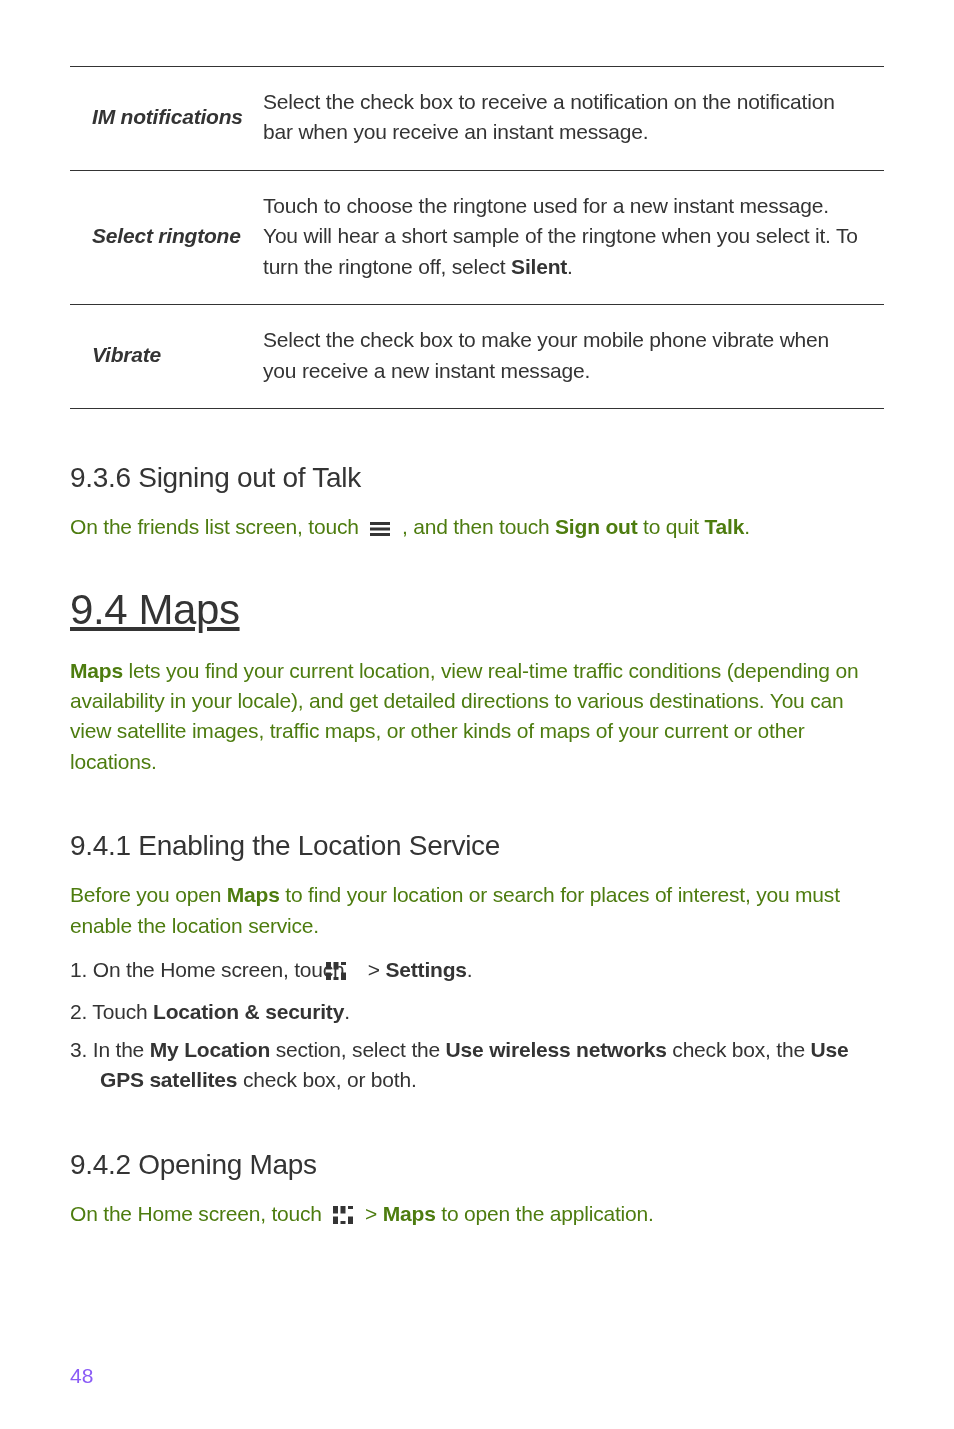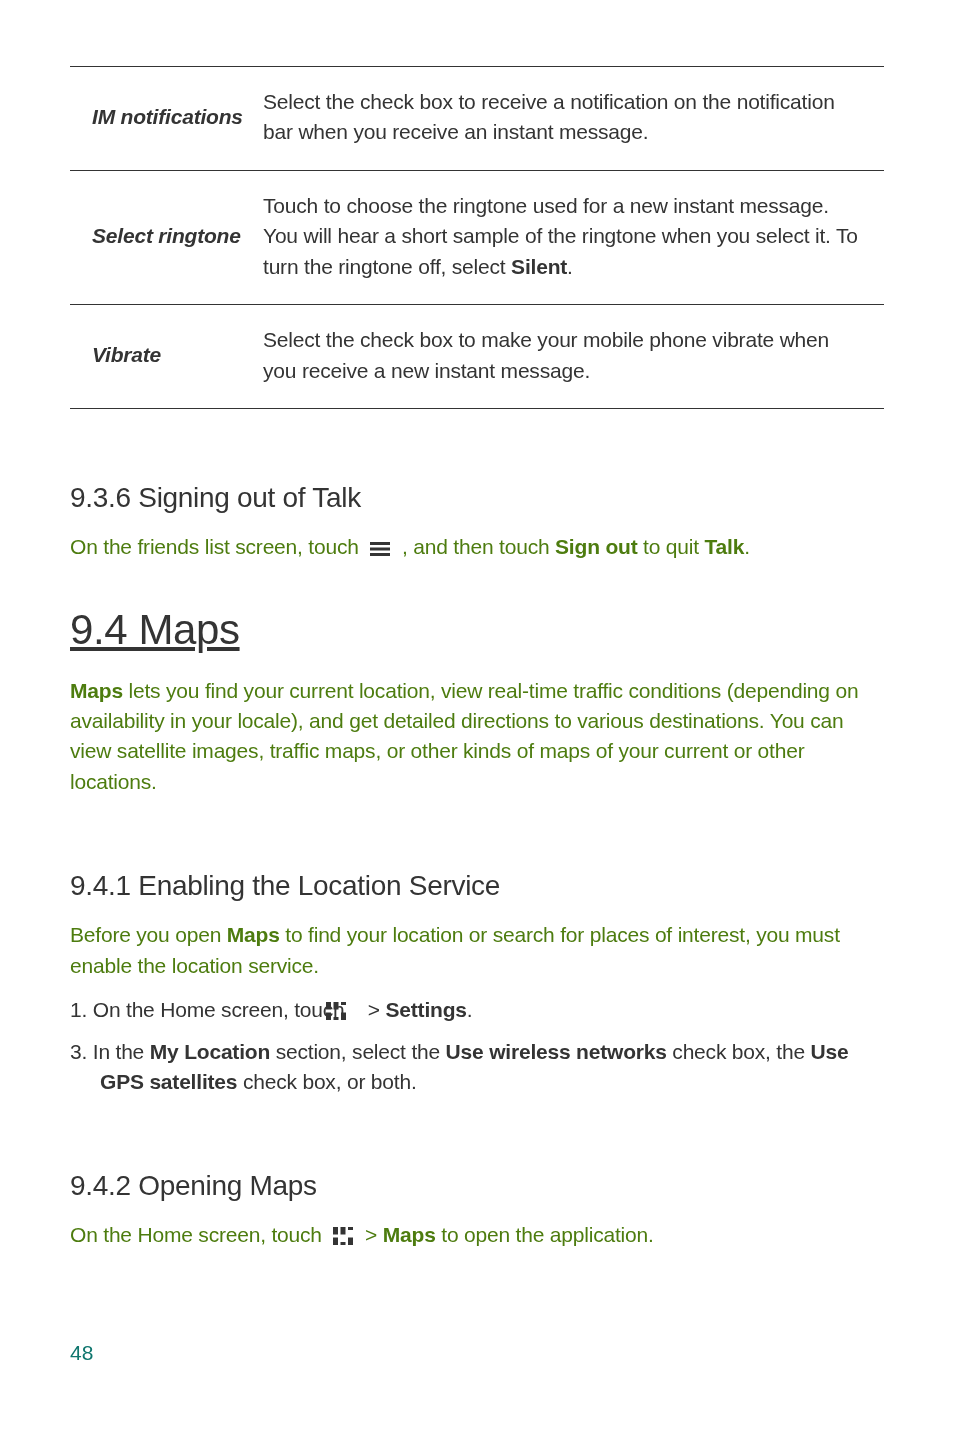--- a/index.html
+++ b/index.html
@@ -34,21 +34,21 @@
     padding-right: 8px;
     font-style: italic;
   }
   table.settings td.desc { padding-right: 18px; }
 
   h2.sec {
     font-size: 28px;
     font-weight: normal;
     letter-spacing: -0.3px;
     color: #343434;
-    margin-top: 73px;
+    margin-top: 53px;
     margin-bottom: 18px;
   }
   p.body, li.body {
     font-size: 21px;
     line-height: 1.45;
     letter-spacing: -0.2px;
     color: #4d7c0f;
   }
   p.body { margin-bottom: 0; }
   p.para1 { margin-top: 4px; }
@@ -76,23 +76,23 @@
     letter-spacing: -0.2px;
     color: #343434;
     margin-bottom: 8px;
     padding-left: 30px;
     text-indent: -30px;
   }
 
   .page-num {
     position: absolute;
     left: 70px;
-    bottom: 64px;
+    bottom: 41px;
     font-size: 21px;
-    color: #0f766e;
+    color: #8b5cf6;
   }
   b { font-weight: bold; }
 </style>
 </head>
 <body>
 
 <table class="settings">
   <tbody>
       <tr>
     <td class="label">IM notifications</td>
@@ -142,20 +142,23 @@
           <rect x="0" y="0" width="5" height="7.5" fill="#343434"></rect>
           <rect x="7.5" y="0" width="5" height="7.5" fill="#343434"></rect>
           <rect x="15" y="0" width="5" height="3" fill="#343434"></rect>
           <rect x="0" y="10.5" width="5" height="7.5" fill="#343434"></rect>
           <rect x="7.5" y="15" width="5" height="3" fill="#343434"></rect>
           <rect x="15" y="10.5" width="5" height="7.5" fill="#343434"></rect>
         </svg>
     </span><span>  &gt; </span><b>Settings</b><span>.</span>
   </li>
   <li>
+    <span>2. Touch </span><b>Location &amp; security</b><span>.</span>
+  </li>
+  <li>
     <span>3. In the </span><b>My Location</b><span> section, select the </span><b>Use wireless networks</b><span> check box, the </span><b>Use GPS satellites</b><span> check box, or both.</span>
   </li>
 </ol>
 
 <h2 class="sec">9.4.2  Opening Maps</h2>
 <p class="body para1">
   <span>On the Home screen, touch </span>
   <span class="inline-icon">
     <svg width="20" height="18" viewBox="0 0 20 18">
         <rect x="0" y="0" width="5" height="7.5" fill="#343434"></rect>

